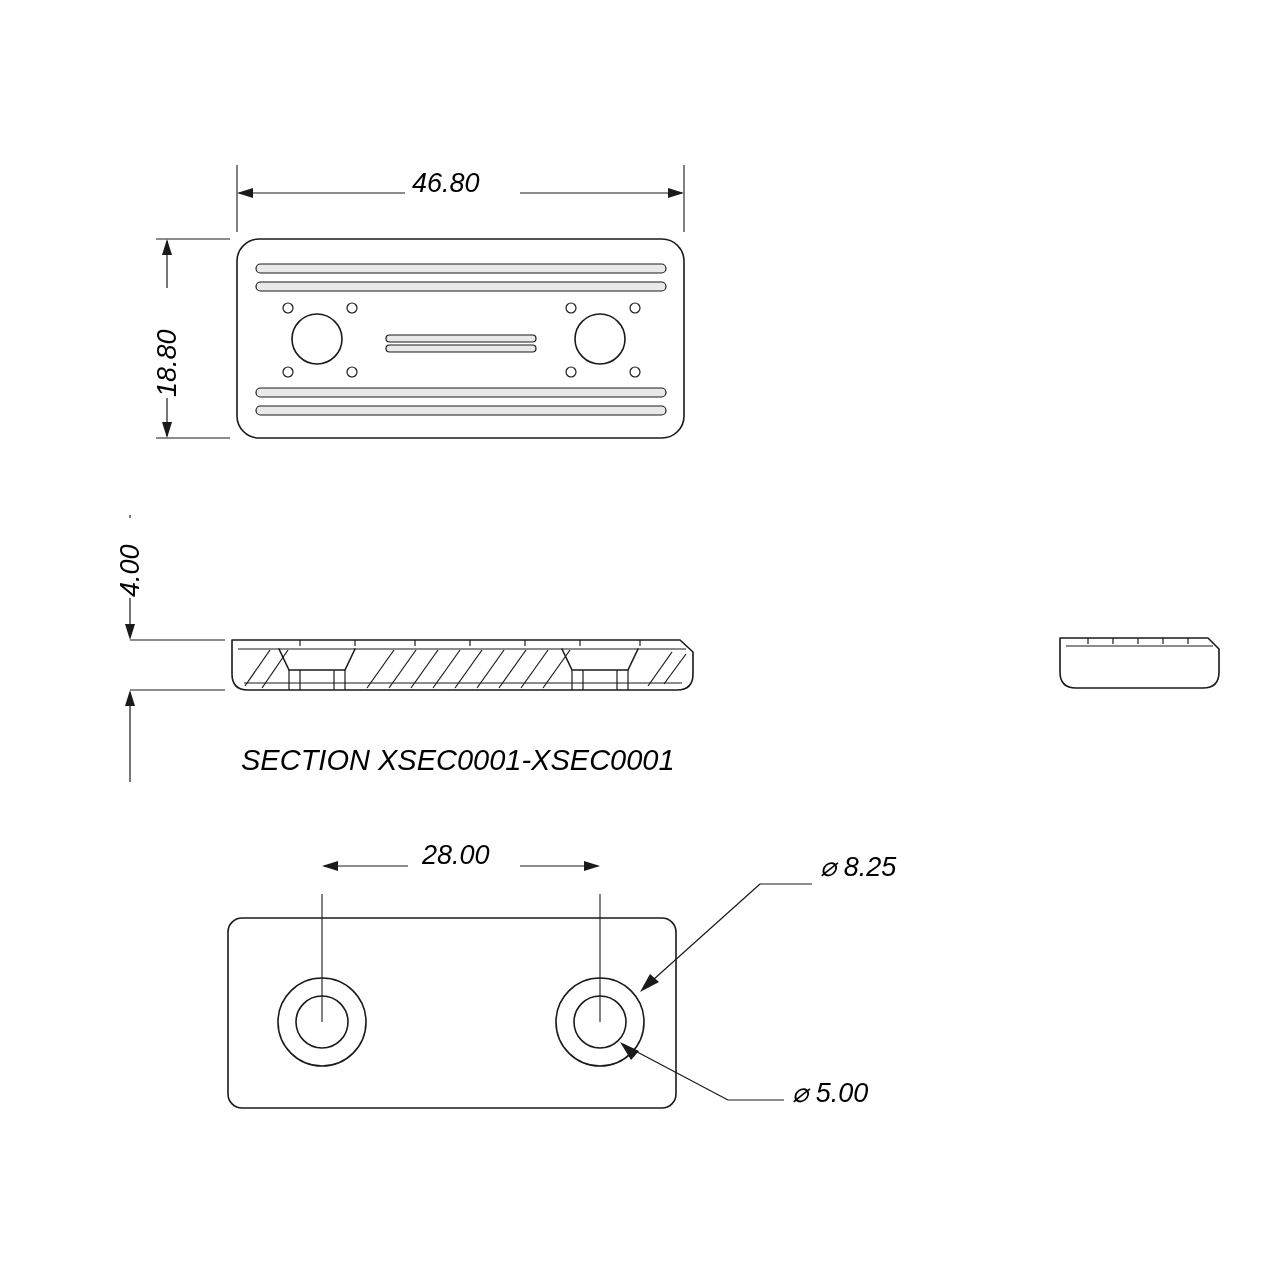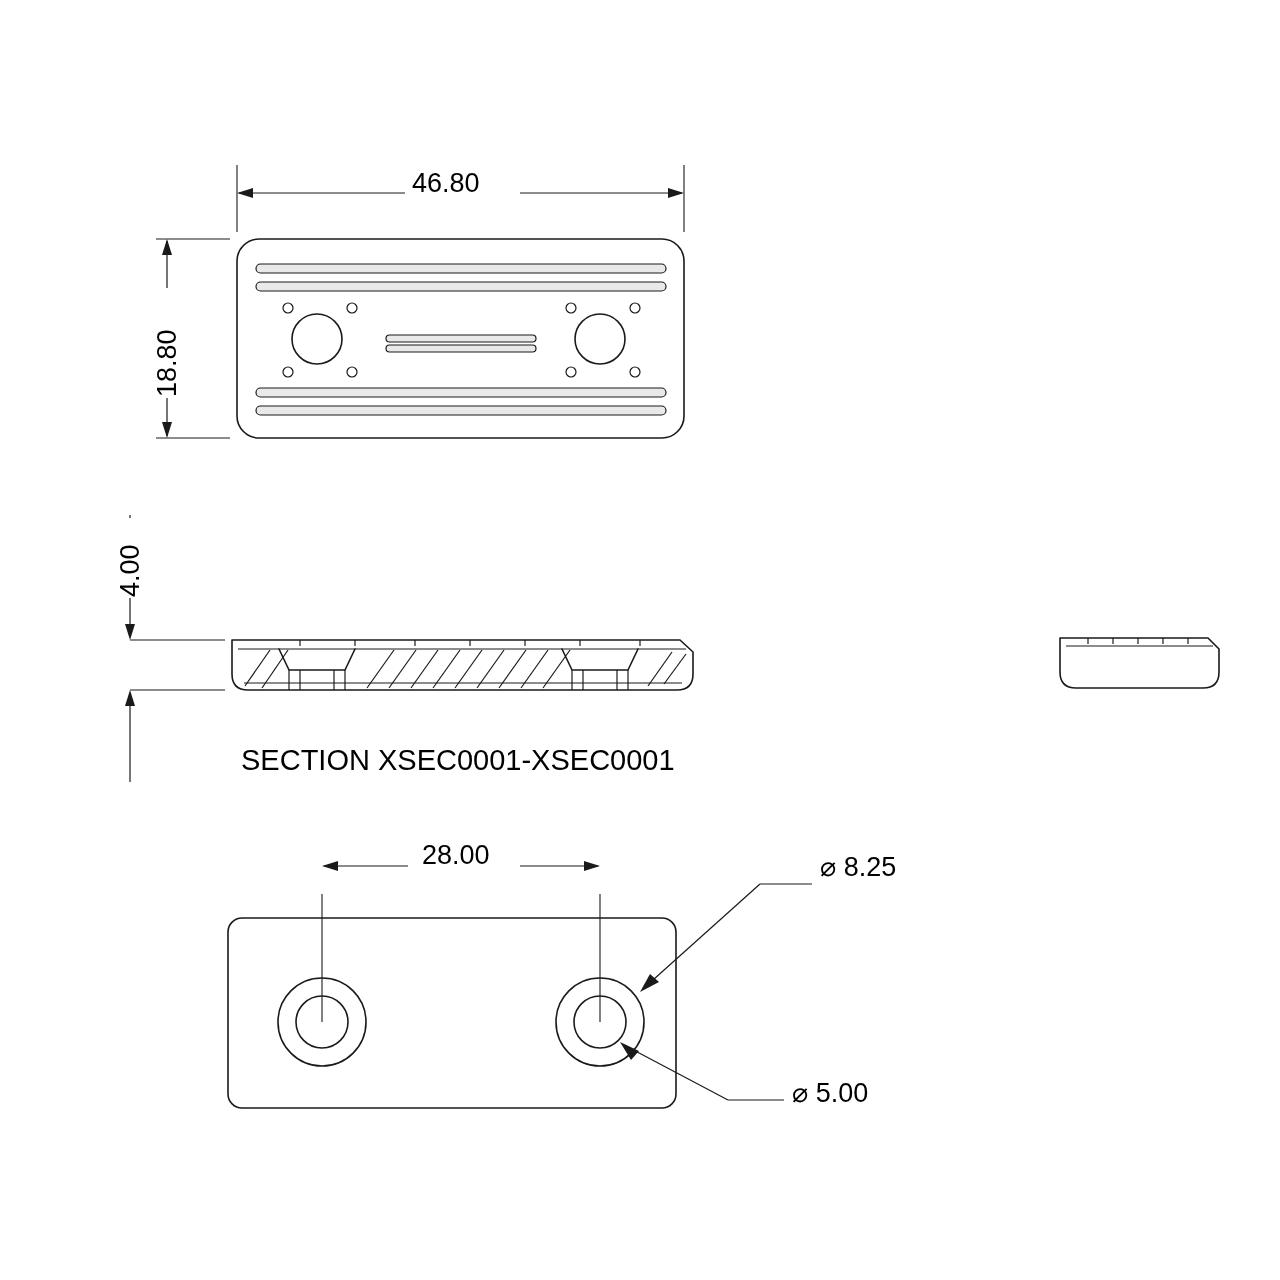--- a/index.html
+++ b/index.html
@@ -11,20 +11,21 @@
     width: 1280px;
     height: 1280px;
     font-family: "Liberation Sans", sans-serif;
     color: #000000;
     overflow: hidden;
   }
   #drawing-root {
     position: relative;
     width: 1280px;
     height: 1280px;
+    font-style: italic;
   }
   svg#tech-drawing {
     position: absolute;
     left: 0;
     top: 0;
     width: 1280px;
     height: 1280px;
     display: block;
   }
   .ln {

